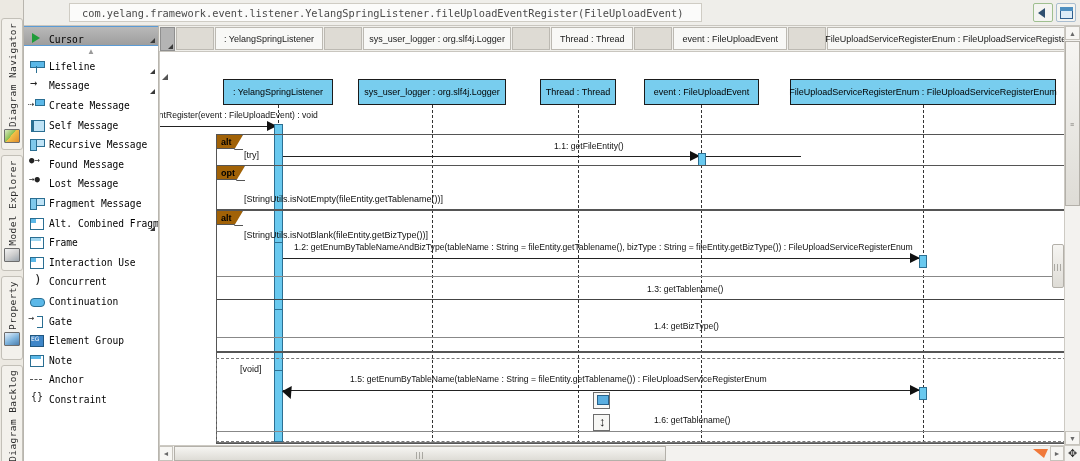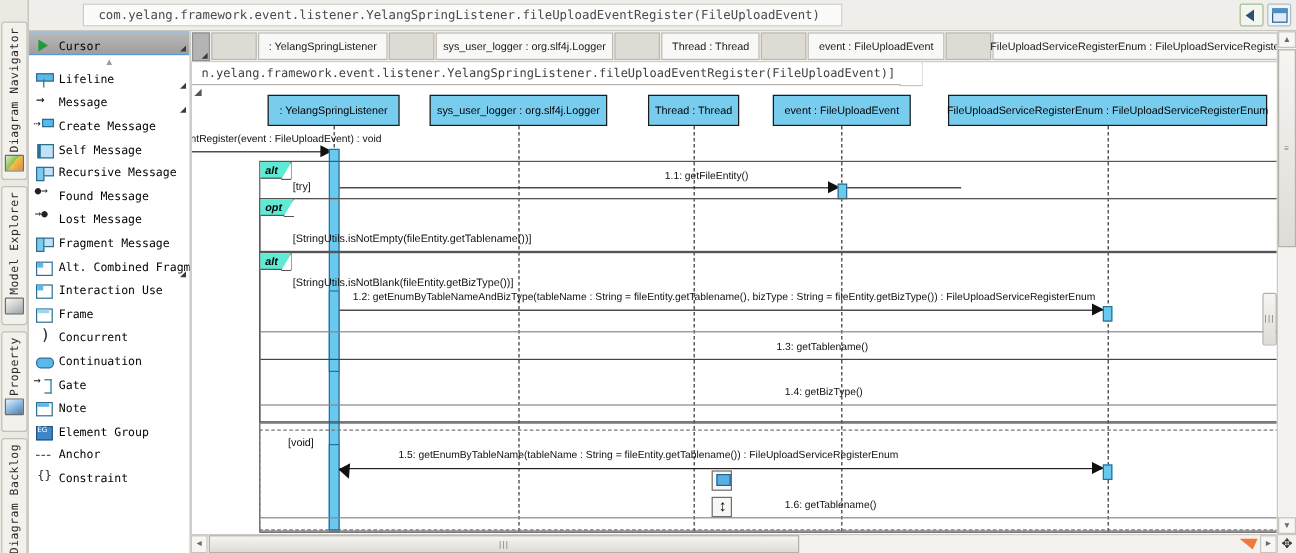--- a/index.html
+++ b/index.html
@@ -213,22 +213,22 @@
     position: absolute; width: 9px; background: #69c9ef; border: 1px solid #2c6f92;
   }
 
   .frag {
     position: absolute; border: 1px solid #555;
   }
   .frag.dashed { border-style: dashed; border-color: #777; }
   .frag-tag {
     position: absolute; left: 0; top: 0; height: 14px; min-width: 26px;
     border-right: 1px solid #555; border-bottom: 1px solid #555;
-    background: #5eead4; font-size: 9px; font-weight: bold; color: #000;
-    padding: 0 9px 0 4px; line-height: 14px; font-style: italic;
+    background: #a16207; font-size: 9px; font-weight: bold; color: #000;
+    padding: 0 9px 0 4px; line-height: 14px;
   }
   .frag-tag::after {
     content:""; position:absolute; right:-1px; top:0; width:9px;height:14px;
     background:#fff; border-bottom:1px solid #555;
     clip-path: polygon(0 100%, 100% 0, 100% 100%);
   }
   .guard {
     position: absolute; font-size: 9px; color: #111; white-space: nowrap;
   }
   .sepline { position: absolute; border-top: 1px solid #888; }
@@ -375,46 +375,46 @@
     <div class="pal-item">
       <span class="pi reent"></span>
       <span>Fragment Message</span>
     </div>
     <div class="pal-item">
       <span class="pi box"></span>
       <span>Alt. Combined Fragment</span>
       <span class="pal-arrow"></span>
     </div>
     <div class="pal-item">
+      <span class="pi frame"></span>
+      <span>Frame</span>
+    </div>
+    <div class="pal-item">
       <span class="pi box"></span>
       <span>Interaction Use</span>
     </div>
     <div class="pal-item">
-      <span class="pi frame"></span>
-      <span>Frame</span>
-    </div>
-    <div class="pal-item">
       <span class="pi conc"></span>
       <span>Concurrent</span>
     </div>
     <div class="pal-item">
       <span class="pi cont"></span>
       <span>Continuation</span>
     </div>
     <div class="pal-item">
       <span class="pi gate"></span>
       <span>Gate</span>
     </div>
     <div class="pal-item">
+      <span class="pi group"></span>
+      <span>Element Group</span>
+    </div>
+    <div class="pal-item">
       <span class="pi note"></span>
       <span>Note</span>
-    </div>
-    <div class="pal-item">
-      <span class="pi group"></span>
-      <span>Element Group</span>
     </div>
     <div class="pal-item">
       <span class="pi anchor"></span>
       <span>Anchor</span>
     </div>
     <div class="pal-item">
       <span class="pi constraint"></span>
       <span>Constraint</span>
     </div>
 
@@ -431,21 +431,20 @@
     <div class="hdr-gap"></div>
     <div class="hdr-cell" style="width:120px">event : FileUploadEvent</div>
     <div class="hdr-gap"></div>
     <div class="hdr-cell" style="width:264px">FileUploadServiceRegisterEnum : FileUploadServiceRegisterEnum</div>
 
   </div>
 
   <div class="canvas">
     <div class="canvas-inner">
 
-      <div class="framelabel">n.yelang.framework.event.listener.YelangSpringListener.fileUploadEventRegister(FileUploadEvent)]</div>
       <div class="frame-tick"></div>
 
       <div class="lifebox" style="left:63px;top:27px;width:110px;">: YelangSpringListener</div>
       <div class="lifebox" style="left:198px;top:27px;width:148px;">sys_user_logger : org.slf4j.Logger</div>
       <div class="lifebox" style="left:380px;top:27px;width:76px;">Thread : Thread</div>
       <div class="lifebox" style="left:484px;top:27px;width:115px;">event : FileUploadEvent</div>
       <div class="lifebox" style="left:630px;top:27px;width:266px;">FileUploadServiceRegisterEnum : FileUploadServiceRegisterEnum</div>
 
       <div class="lifeline-dash" style="left:118px;top:53px;height:338px;"></div>
       <div class="lifeline-dash" style="left:272px;top:53px;height:338px;"></div>
@@ -494,21 +493,21 @@
 
       <div class="msgtext" style="left:494px;top:269px;">1.4: getBizType()</div>
       <div class="sepline" style="left:57px;top:285px;width:848px;"></div>
 
       <div class="sepline" style="left:57px;top:300px;width:848px;border-top-color:#555;"></div>
 
       <div class="frag dashed" style="left:56px;top:306px;width:850px;height:84px;"></div>
       <div class="guard" style="left:80px;top:312px;">[void]</div>
 
       <div class="activation" style="left:114px;top:318px;height:72px;"></div>
-      <div class="msgtext" style="left:172px;top:322px;">1.5: getEnumByTableName(tableName : String = fileEntity.getTablename()) : FileUploadServiceRegisterEnum</div>
+      <div class="msgtext" style="left:190px;top:322px;">1.5: getEnumByTableName(tableName : String = fileEntity.getTablename()) : FileUploadServiceRegisterEnum</div>
       <div class="msgline" style="left:123px;top:338px;width:637px;"></div>
       <div class="msgarrow" style="left:750px;top:333px;"></div>
       <div class="endbox" style="left:759px;top:335px;"></div>
       <div class="cursor-arrow" style="left:124px;top:336px;"></div>
 
       <div class="mini-ico a" style="left:433px;top:340px;"></div>
       <div class="mini-ico b" style="left:433px;top:362px;"></div>
 
       <div class="msgtext" style="left:494px;top:363px;">1.6: getTablename()</div>
       <div class="sepline" style="left:57px;top:379px;width:848px;"></div>

